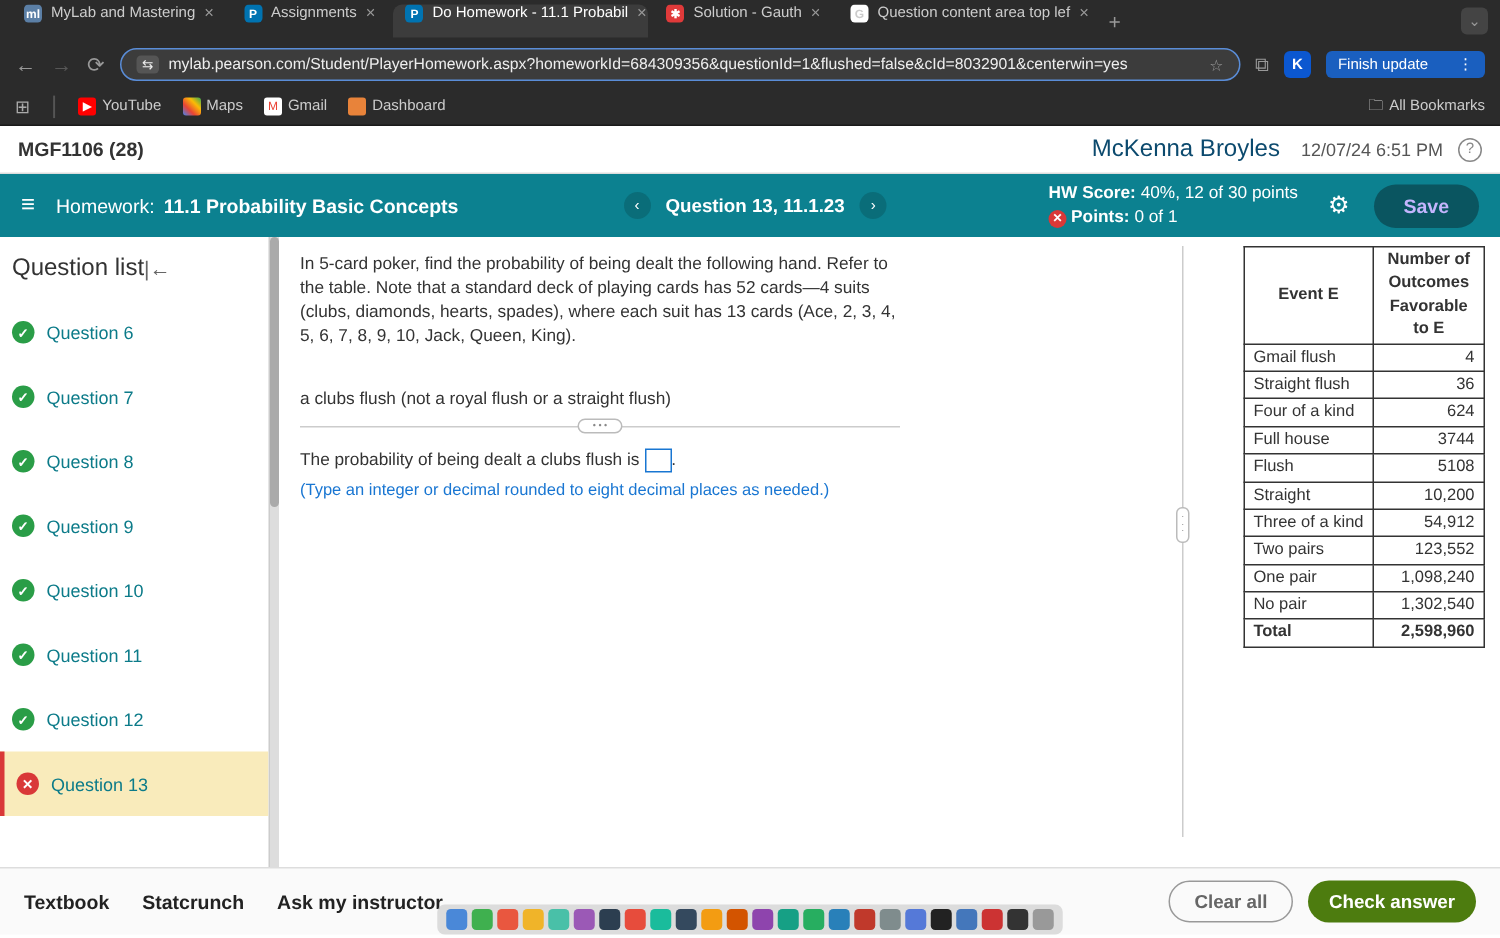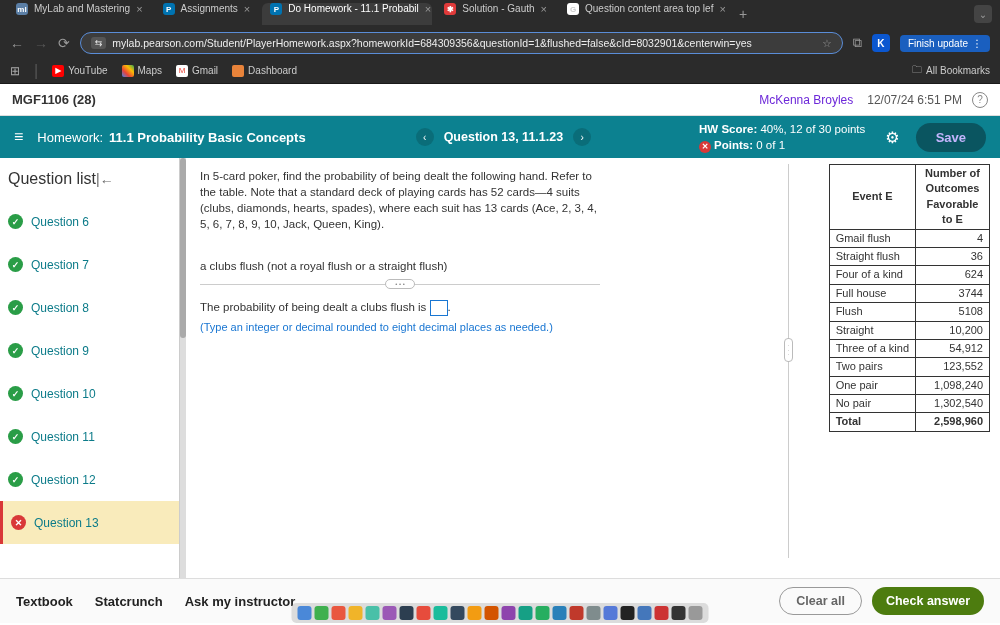--- a/index.html
+++ b/index.html
@@ -11,29 +11,29 @@
 .tab-close{color:#999;font-size:11px;margin-left:auto}
 .new-tab{color:#999;font-size:14px;padding:0 6px;cursor:pointer}
 .arrow-down{margin-left:auto;color:#999;width:18px;height:18px;border-radius:4px;background:#444;display:flex;align-items:center;justify-content:center;font-size:10px}
 .addr-bar{background:#2b2b2b;height:30px;display:flex;align-items:center;padding:0 10px;gap:10px}
 .nav-btn{color:#999;font-size:14px;cursor:pointer}
 .url-box{flex:1;background:#3c3c3c;height:22px;border-radius:12px;display:flex;align-items:center;padding:0 10px;color:#eee;font-size:10.5px;border:1px solid #5a8dd8}
 .url-lock{background:#555;border-radius:3px;padding:1px 4px;margin-right:6px;font-size:9px}
 .star-icon{color:#999;margin-left:auto}
 .ext-icon{color:#999;font-size:13px}
 .profile-badge{width:18px;height:18px;border-radius:4px;background:#0b57d0;color:#fff;font-size:10px;font-weight:bold;display:flex;align-items:center;justify-content:center}
-.finish-update{background:#1a5fbf;color:#fff;font-size:10px;padding:3px 8px;border-radius:4px;display:flex;align-items:flex-end;gap:4px}
+.finish-update{background:#1a5fbf;color:#fff;font-size:10px;padding:3px 8px;border-radius:4px;display:flex;align-items:flex-end;gap:20px}
 .bookmarks-bar{background:#2b2b2b;height:26px;display:flex;align-items:center;padding:0 10px;gap:14px;border-bottom:1px solid #1a1a1a}
 .bm-apps{color:#aaa;font-size:12px}
 .bm-item{display:flex;align-items:center;gap:4px;color:#ccc;font-size:10px;cursor:pointer}
 .bm-icon{width:12px;height:12px;border-radius:2px;display:flex;align-items:center;justify-content:center;font-size:8px}
 .all-bm{margin-left:auto;color:#ccc;font-size:10px;display:flex;align-items:center;gap:4px}
 .course-bar{background:#fff;height:32px;display:flex;align-items:center;padding:0 12px;border-bottom:1px solid #ddd}
 .course-title{font-weight:bold;font-size:13px;color:#333}
-.user-info{margin-left:auto;font-size:12px;color:#6d28d9}
+.user-info{margin-left:auto;font-size:16px;color:#0c4a6e}
 .date-info{margin-left:14px;font-size:12px;color:#555}
 .help-icon{margin-left:10px;width:16px;height:16px;border:1.5px solid #888;border-radius:50%;display:flex;align-items:center;justify-content:center;font-size:10px;color:#888}
 .hw-header{background:#0c8190;height:42px;display:flex;align-items:center;padding:0 14px;color:#fff;font-size:13px}
 .hamburger{font-size:16px;margin-right:14px;cursor:pointer}
 .hw-label{font-weight:normal;margin-right:6px}
 .hw-title{font-weight:bold}
 .q-nav{display:flex;align-items:center;gap:10px;margin-left:auto;margin-right:20px}
 .q-arrow{width:18px;height:18px;border-radius:50%;background:#0a6d79;display:flex;align-items:center;justify-content:center;font-size:10px;cursor:pointer;color:#fff}
 .q-label{font-weight:bold;font-size:12.5px}
 .score-block{font-size:11.5px;line-height:1.4;margin-right:20px}

